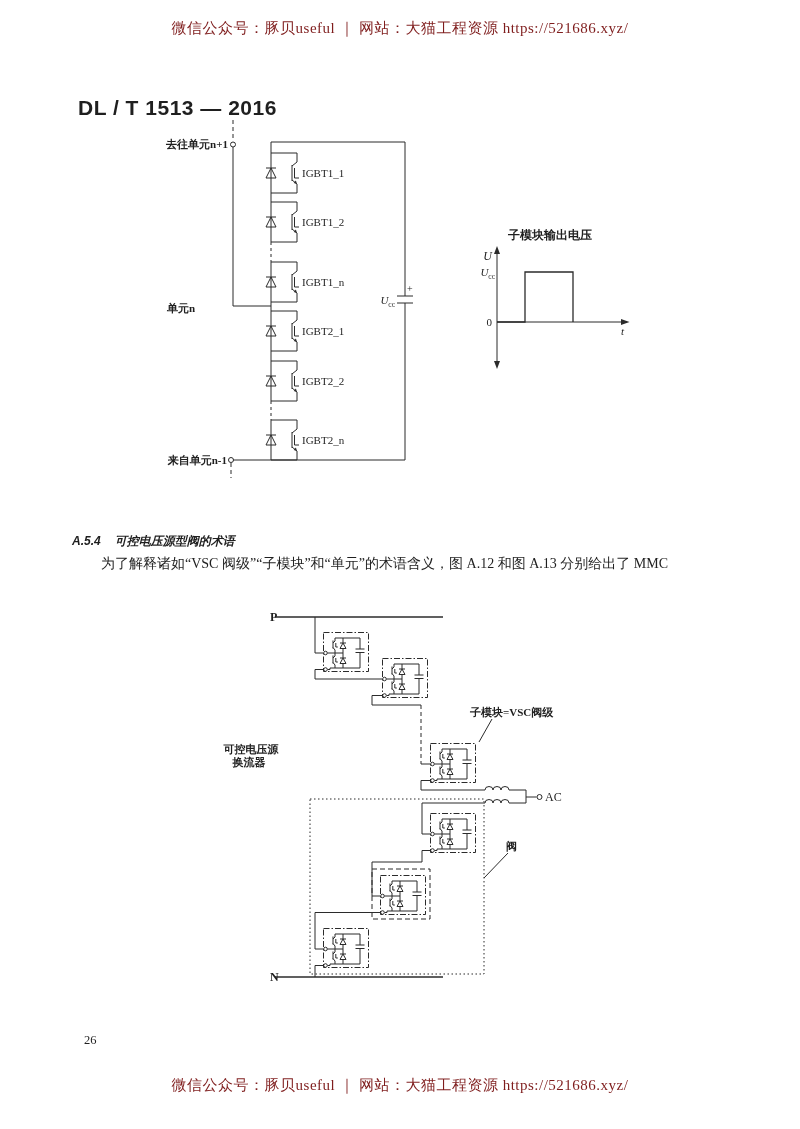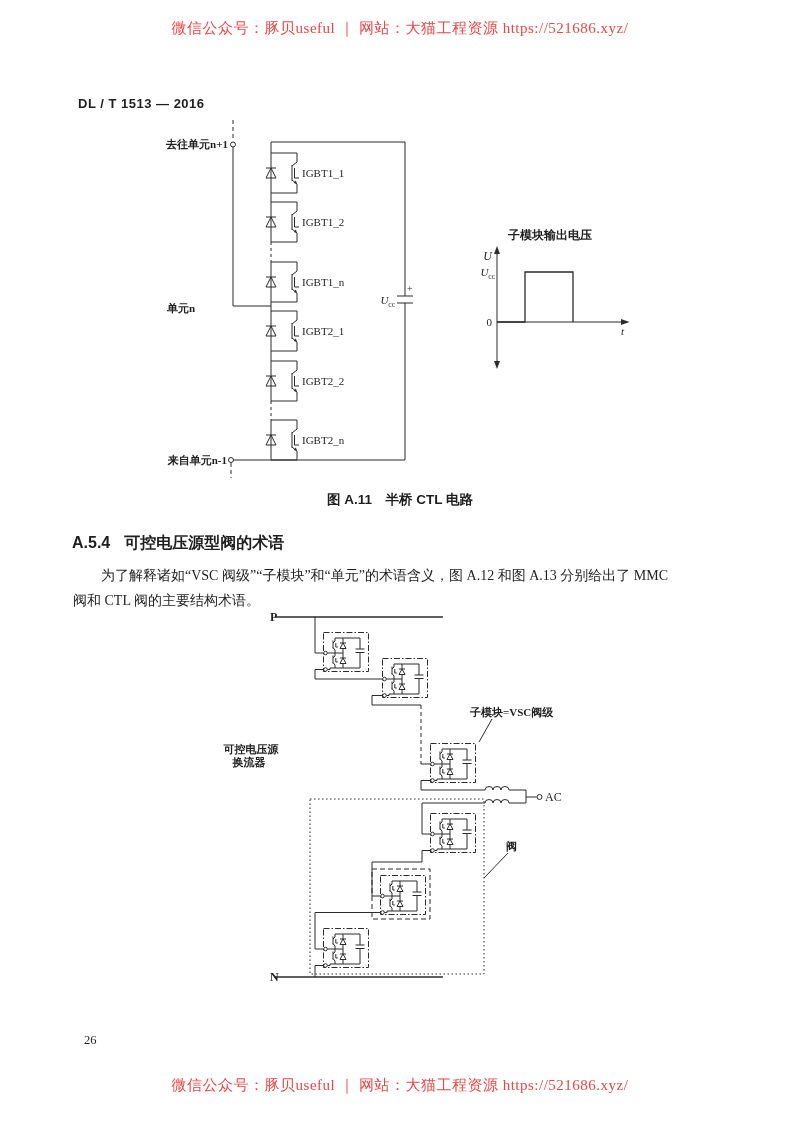--- a/index.html
+++ b/index.html
@@ -1,28 +1,28 @@
 <!DOCTYPE html>
 <html><head>
 <meta charset="utf-8">
 <style>
   html,body{margin:0;padding:0;background:#e8e8e8;}
   .page{position:relative;width:800px;height:1129px;background:#ffffff;margin:0 auto;
         font-family:"Liberation Serif","DejaVu Serif",serif;color:#1f1f1f;overflow:hidden;}
   .abs{position:absolute;}
-  .note{width:800px;text-align:center;color:#ef4444;font-size:15px;letter-spacing:.5px;
+  .note{width:800px;text-align:center;color:#7f1d1d;font-size:15px;letter-spacing:.5px;
         font-family:"Liberation Serif","DejaVu Serif",serif;}
   .doc-number{left:78px;top:96px;font-family:"Liberation Sans","DejaVu Sans",sans-serif;
-        font-weight:bold;font-size:13px;letter-spacing:.5px;}
+        font-weight:bold;font-size:21px;letter-spacing:.5px;}
   .fig-caption{width:800px;text-align:center;font-family:"Liberation Sans","DejaVu Sans",sans-serif;
         font-weight:bold;font-size:13.5px;}
   .heading{left:72px;top:533px;font-family:"Liberation Sans","DejaVu Sans",sans-serif;
-        font-weight:bold;font-size:16px;}
+        font-weight:bold;font-size:12px;font-style:italic;}
   .heading .sec-title{margin-left:14px;}
-  .para{left:73px;top:563px;width:656px;font-size:14px;line-height:25px;}
+  .para{left:73px;top:551px;width:656px;font-size:14px;line-height:25px;}
   .para .indent{text-indent:2em;}
   .page-number{left:84px;top:1033px;font-size:12.5px;font-weight:normal;}
   svg{position:absolute;overflow:visible;}
   svg text{font-family:"Liberation Serif","DejaVu Serif",serif;fill:#1f1f1f;}
   .cjk{font-weight:bold;font-size:11px;}
   .lbl{font-size:11px;}
   .it{font-style:italic;}
   .wf-title{font-weight:bold;font-size:12px;}
   path,line,rect,circle,polyline{vector-effect:non-scaling-stroke;}
 </style>
@@ -109,29 +109,27 @@
       <path d="M497,322 H627"></path>
       <polygon points="621,319 621,325 629.5,322" fill="#2b2b2b" stroke="none"></polygon>
       <path d="M497,322 H525 V272 H573 V322" stroke-width="1.3"></path>
       <text class="it" x="492" y="260" font-size="12" text-anchor="end" stroke="none">U</text>
       <text x="495" y="276" text-anchor="end" stroke="none"><tspan class="it" font-size="11">U</tspan><tspan font-size="7.5" dy="2.5">cc</tspan></text>
       <text x="492" y="326" font-size="11" text-anchor="end" stroke="none">0</text>
       <text class="it" x="621" y="335" font-size="11" stroke="none">t</text>
     </g>
   </svg>
 
-  <div class="abs fig-caption" style="top:491px;">图 A.11　半桥 CTL 电路</div>
 
   <div class="abs heading">
     <span>A.5.4</span><span class="sec-title">可控电压源型阀的术语</span>
   </div>
 
   <div class="abs para">
     <div class="indent">为了解释诸如“VSC 阀级”“子模块”和“单元”的术语含义，图 A.12 和图 A.13 分别给出了 MMC</div>
-    <div>阀和 CTL 阀的主要结构术语。</div>
   </div>
 
   <svg style="left:215px;top:605px;" width="370" height="385" viewBox="215 605 370 385" fill="none" stroke="#2b2b2b" stroke-width="1">
     <defs>
       <g id="sm">
         <rect x="0.5" y="0.5" width="45" height="39" stroke-dasharray="6 2 1.5 2"></rect>
         <path d="M4.5,21 H20"></path>
         <path d="M12,6 H37"></path>
         <path d="M7,36 H37"></path>
         <path d="M12,6 V9 L10,11 M10,8.5 V16.5 M12.8,11 V15 M12.8,15 H14.8 M10,15.5 L12,18 M12,18 V21"></path>

